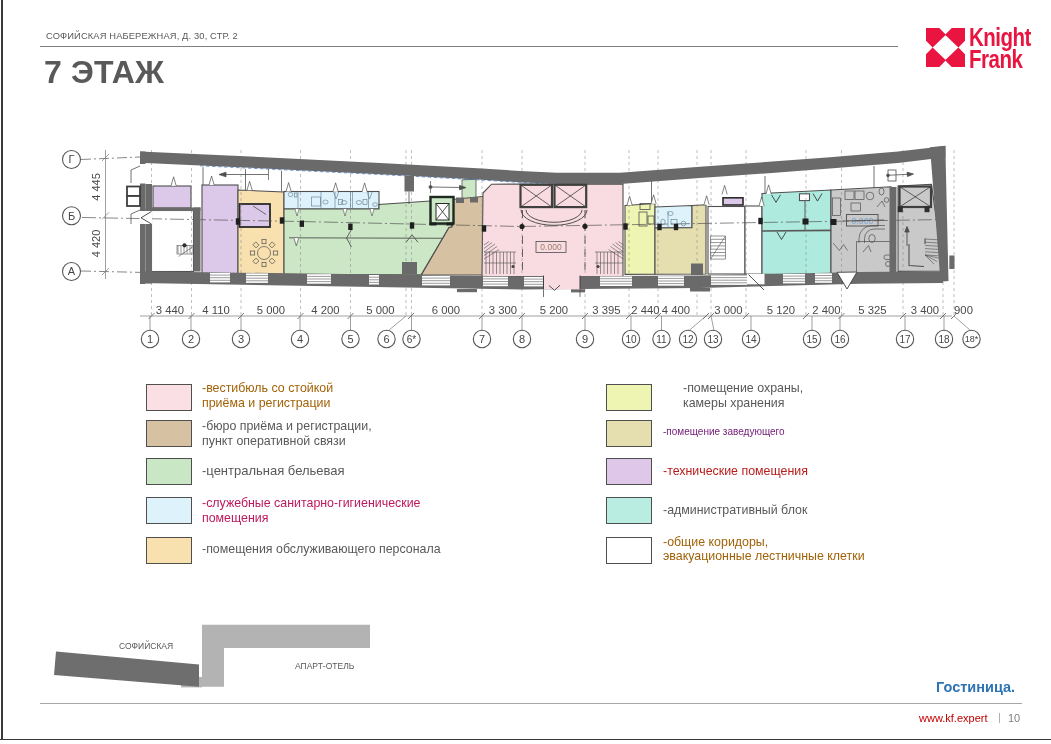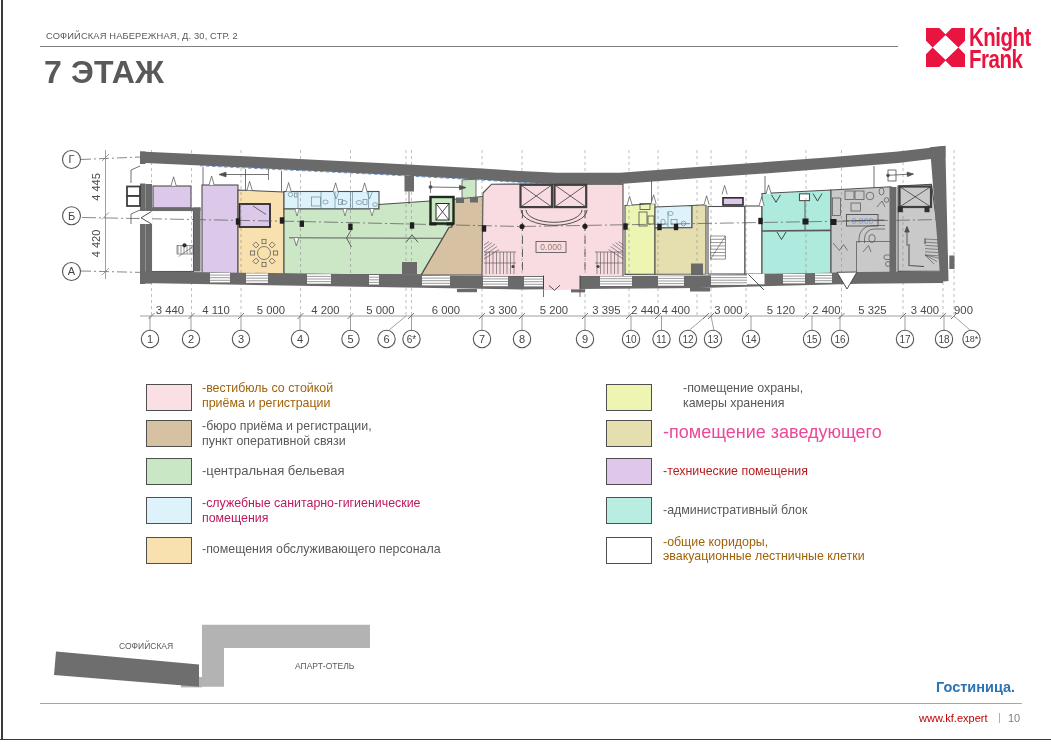--- a/index.html
+++ b/index.html
@@ -747,21 +747,21 @@
 <div class="abs" style="left:145.5px;top:536.5px;width:44px;height:25px;background:#f8e0af;border:1px solid #4f4f4f;"></div>
 
 <div class="abs" style="left:202px;top:541.5px;font-size:12.4px;line-height:14.6px;color:#595959;">-помещения обслуживающего персонала</div>
 
 <div class="abs" style="left:605.5px;top:383.5px;width:44px;height:25px;background:#eef5b2;border:1px solid #4f4f4f;"></div>
 
 <div class="abs" style="left:663px;top:381px;font-size:12.4px;line-height:14.6px;color:#595959;margin-left:20px;">-помещение охраны,<br>камеры хранения</div>
 
 <div class="abs" style="left:605.5px;top:419.5px;width:44px;height:25px;background:#e5dfaf;border:1px solid #4f4f4f;"></div>
 
-<div class="abs" style="left:663px;top:425px;font-size:18px;line-height:14.6px;color:#ec4899;">-помещение заведующего</div>
+<div class="abs" style="left:663px;top:425px;font-size:10px;line-height:14.6px;color:#701a75;">-помещение заведующего</div>
 
 <div class="abs" style="left:605.5px;top:458px;width:44px;height:25px;background:#dfc7ea;border:1px solid #4f4f4f;"></div>
 
 <div class="abs" style="left:663px;top:463.5px;font-size:12.4px;line-height:14.6px;color:#b91c1c;">-технические помещения</div>
 
 <div class="abs" style="left:605.5px;top:497px;width:44px;height:25px;background:#b9ede2;border:1px solid #4f4f4f;"></div>
 
 <div class="abs" style="left:663px;top:502.5px;font-size:12.4px;line-height:14.6px;color:#595959;">-административный блок</div>
 
 <div class="abs" style="left:605.5px;top:536.5px;width:44px;height:25px;background:#ffffff;border:1px solid #4f4f4f;"></div>

